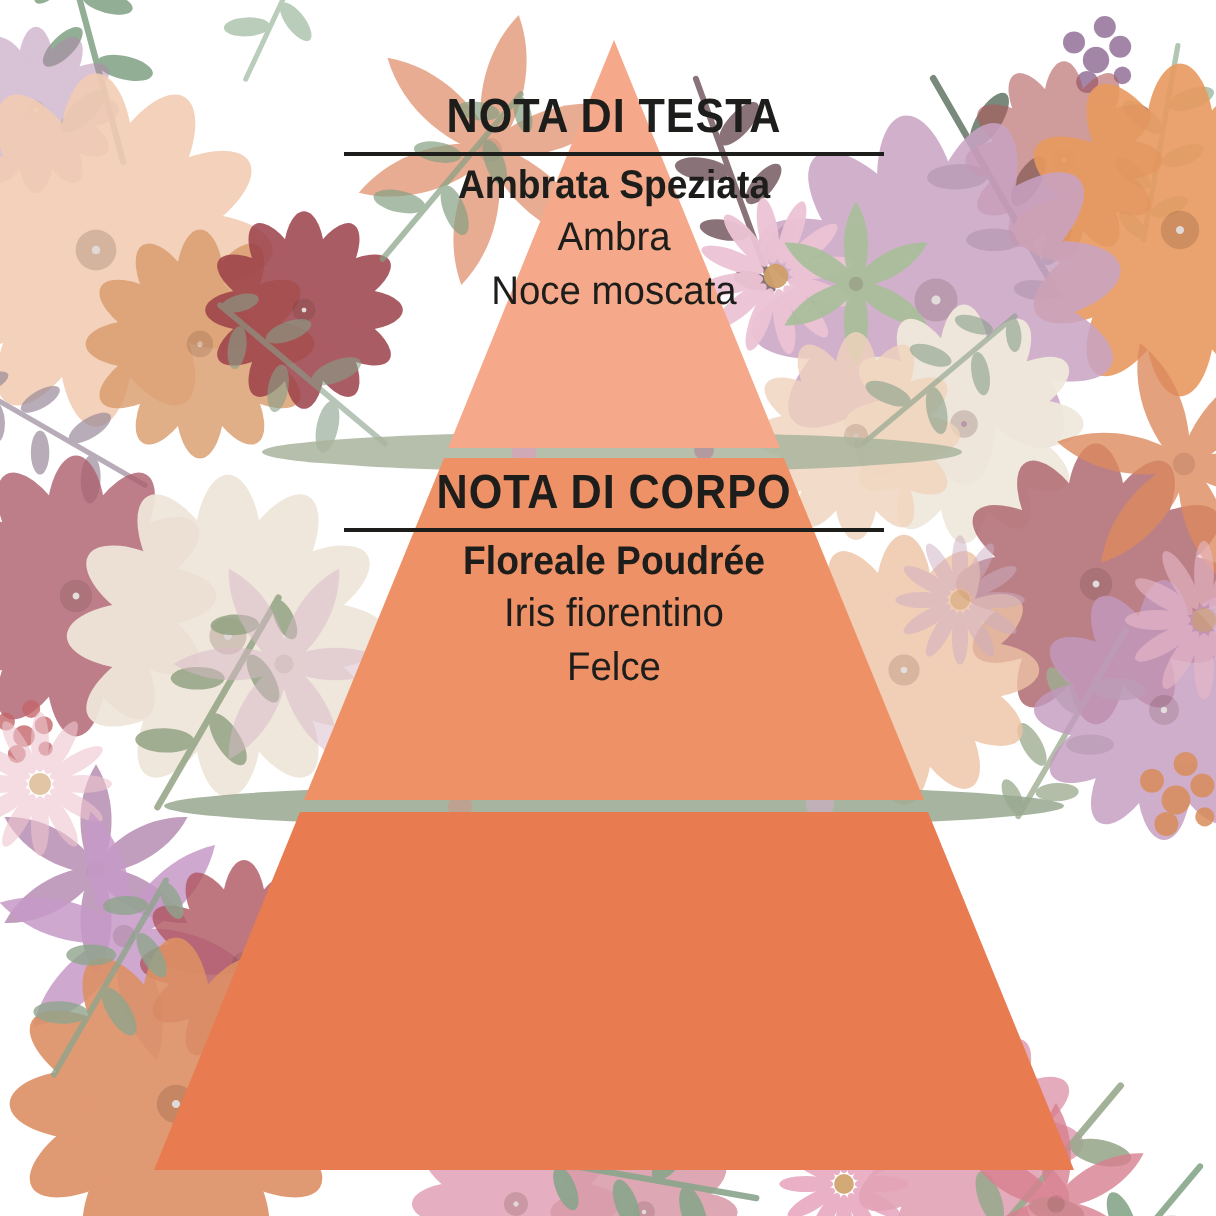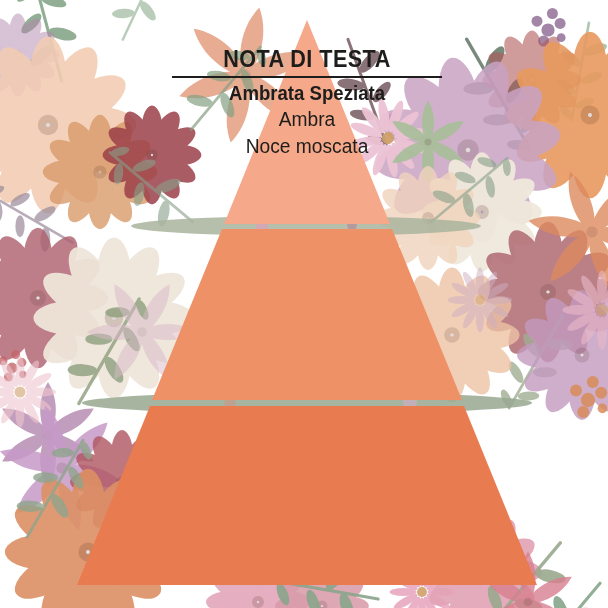--- a/index.html
+++ b/index.html
@@ -195,15 +195,22 @@
   </svg>
 
   <div class="note-block" style="top:44px">
     <div class="sec-title">NOTA DI TESTA</div>
     <div class="rule"></div>
     <div class="accord">Ambrata Speziata</div>
     <div class="note">Ambra</div>
     <div class="note">Noce moscata</div>
   </div>
 
+  <div class="note-block" style="top:232px">
+    <div class="sec-title">NOTA DI CORPO</div>
+    <div class="rule"></div>
+    <div class="accord">Floreale Poudrée</div>
+    <div class="note">Iris fiorentino</div>
+    <div class="note">Felce</div>
+  </div>
 
 
 </div>
 
 </body></html>

